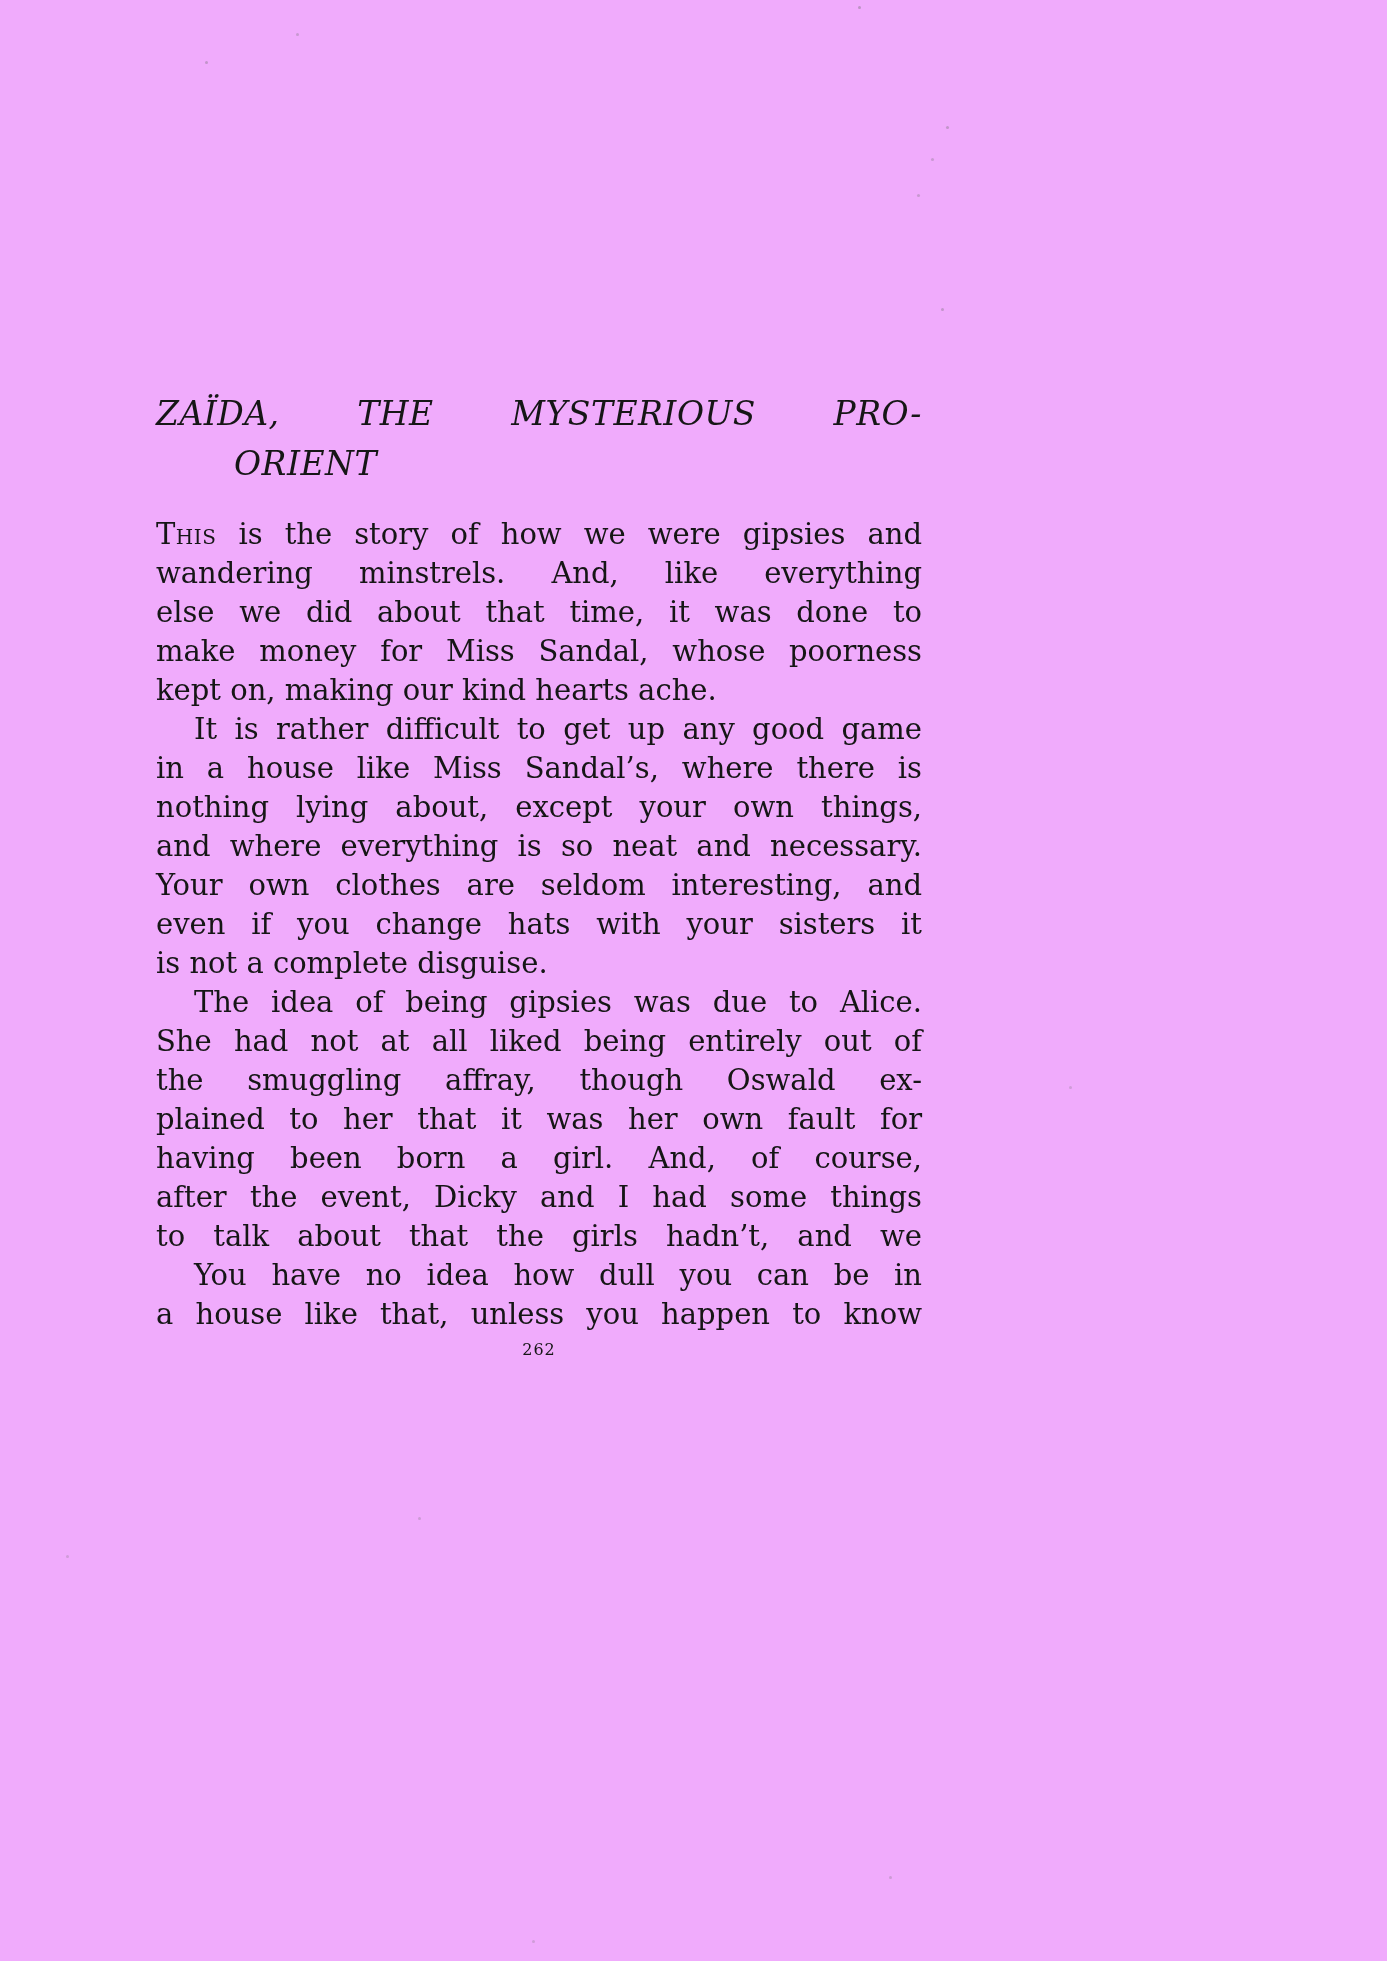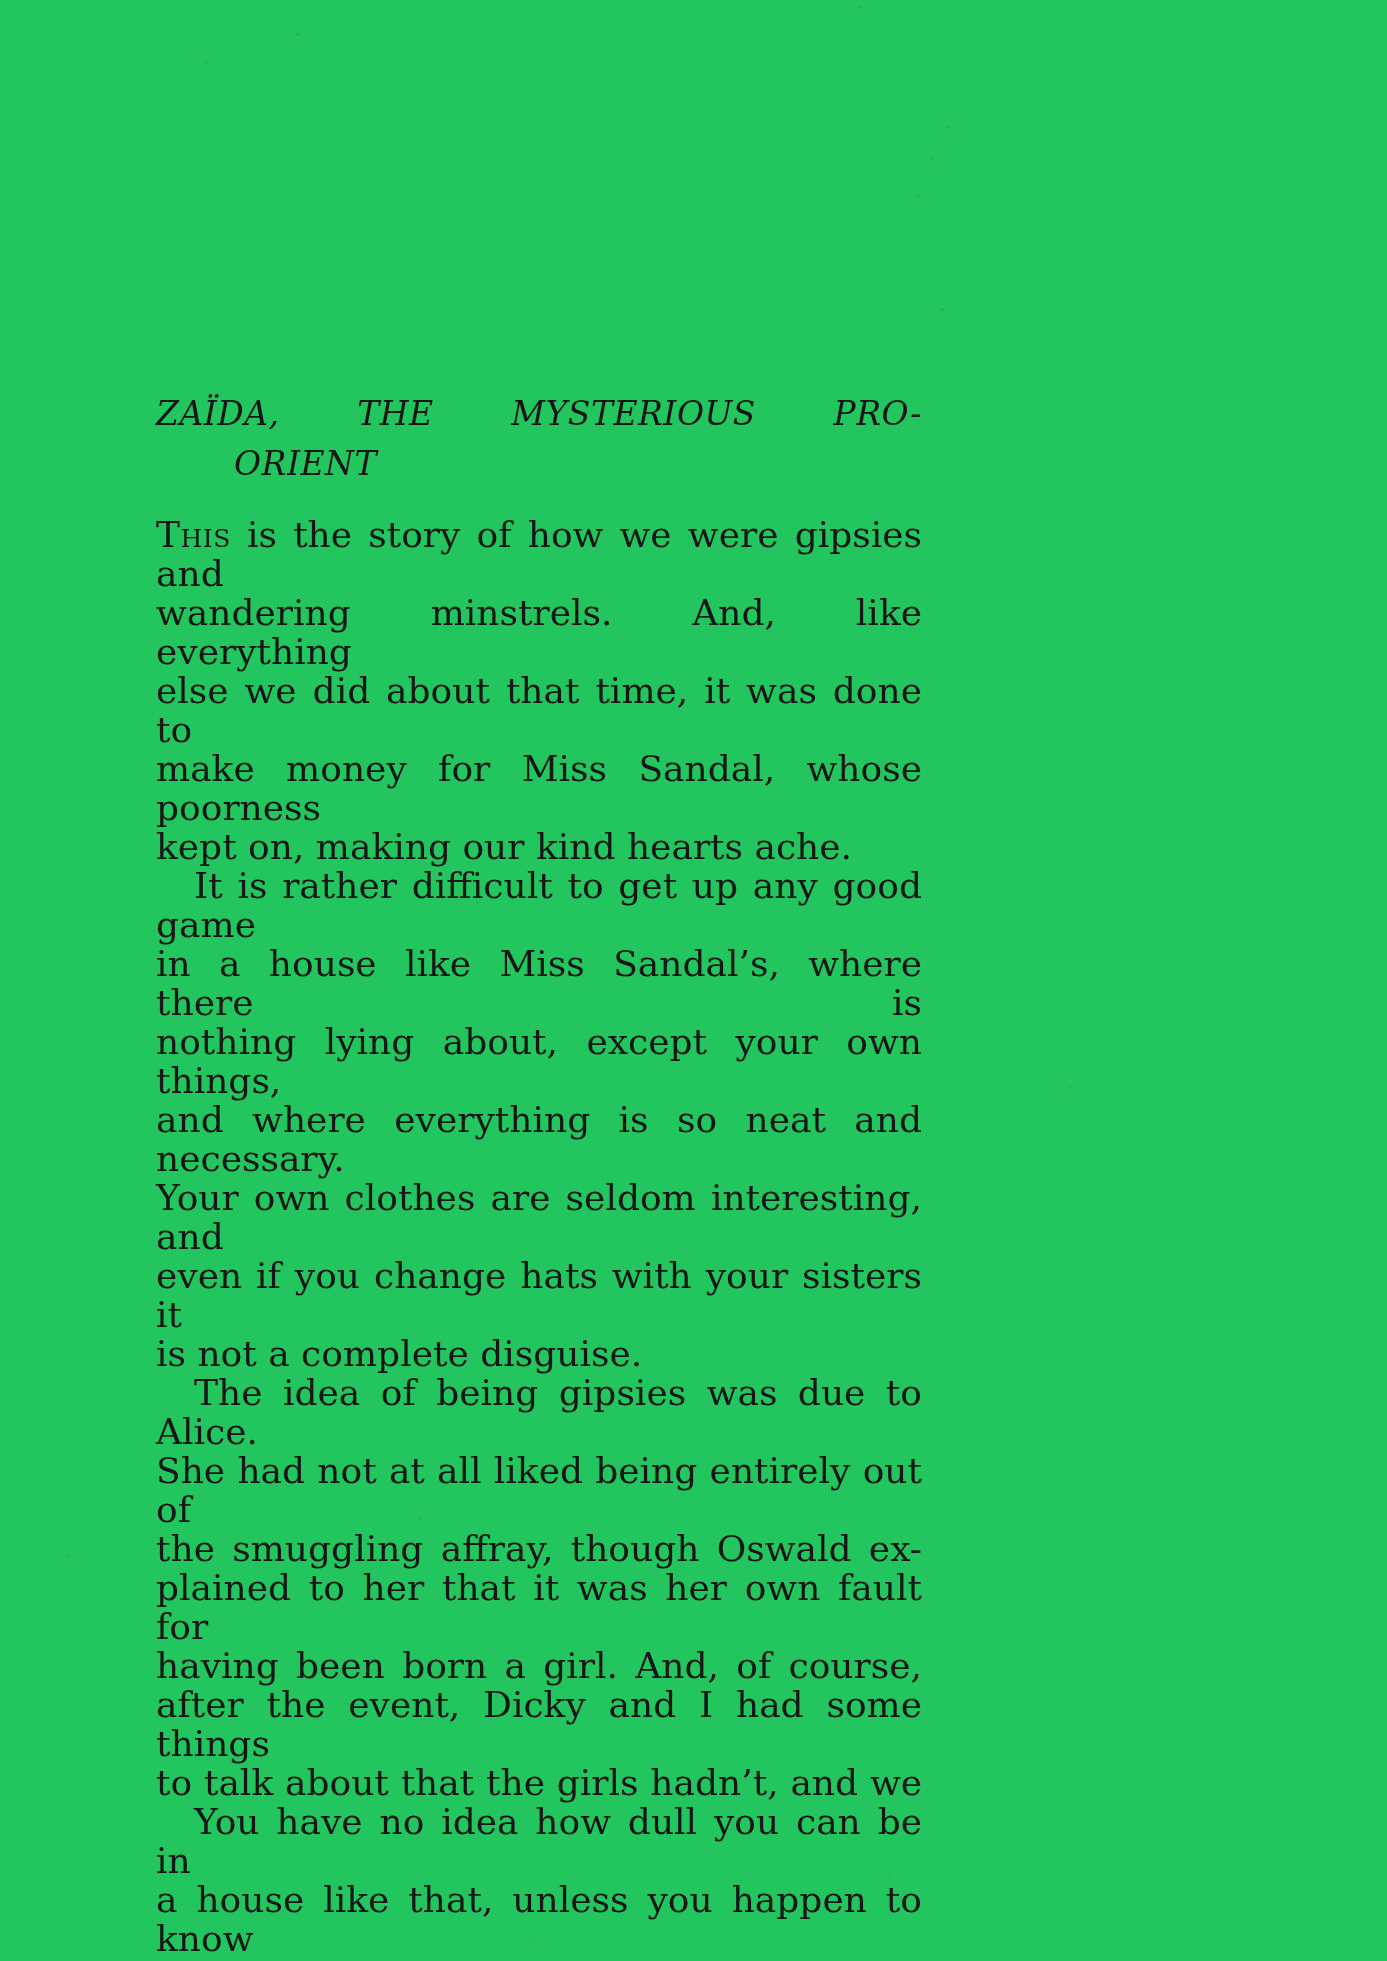--- a/index.html
+++ b/index.html
@@ -4,21 +4,21 @@
 <style>
   html, body {
     margin: 0;
     padding: 0;
     background: #ffffff;
   }
   .page {
     position: relative;
     width: 1387px;
     height: 1961px;
-    background: #22c55e;
+    background: #f0abfc;
     overflow: hidden;
     font-family: "DejaVu Serif", "Liberation Serif", serif;
     color: #161616;
   }
   .text-block {
     position: absolute;
     left: 156px;
     top: 389px;
     width: 766px;
   }
@@ -32,21 +32,21 @@
   }
   .title-line {
     text-align: justify;
     text-align-last: justify;
   }
   .title-line.hang { padding-left: 78px; }
   .title-line.last { text-align-last: left; }
 
   .body-text {
     margin-top: 26px;
-    font-size: 36px;
+    font-size: 29px;
     line-height: 39px;
   }
   .paragraph { margin: 0; }
   .line {
     text-align: justify;
     text-align-last: justify;
   }
   .line.noj { text-align-last: left; }
   .line.indent { text-indent: 38px; }
   .sc {

